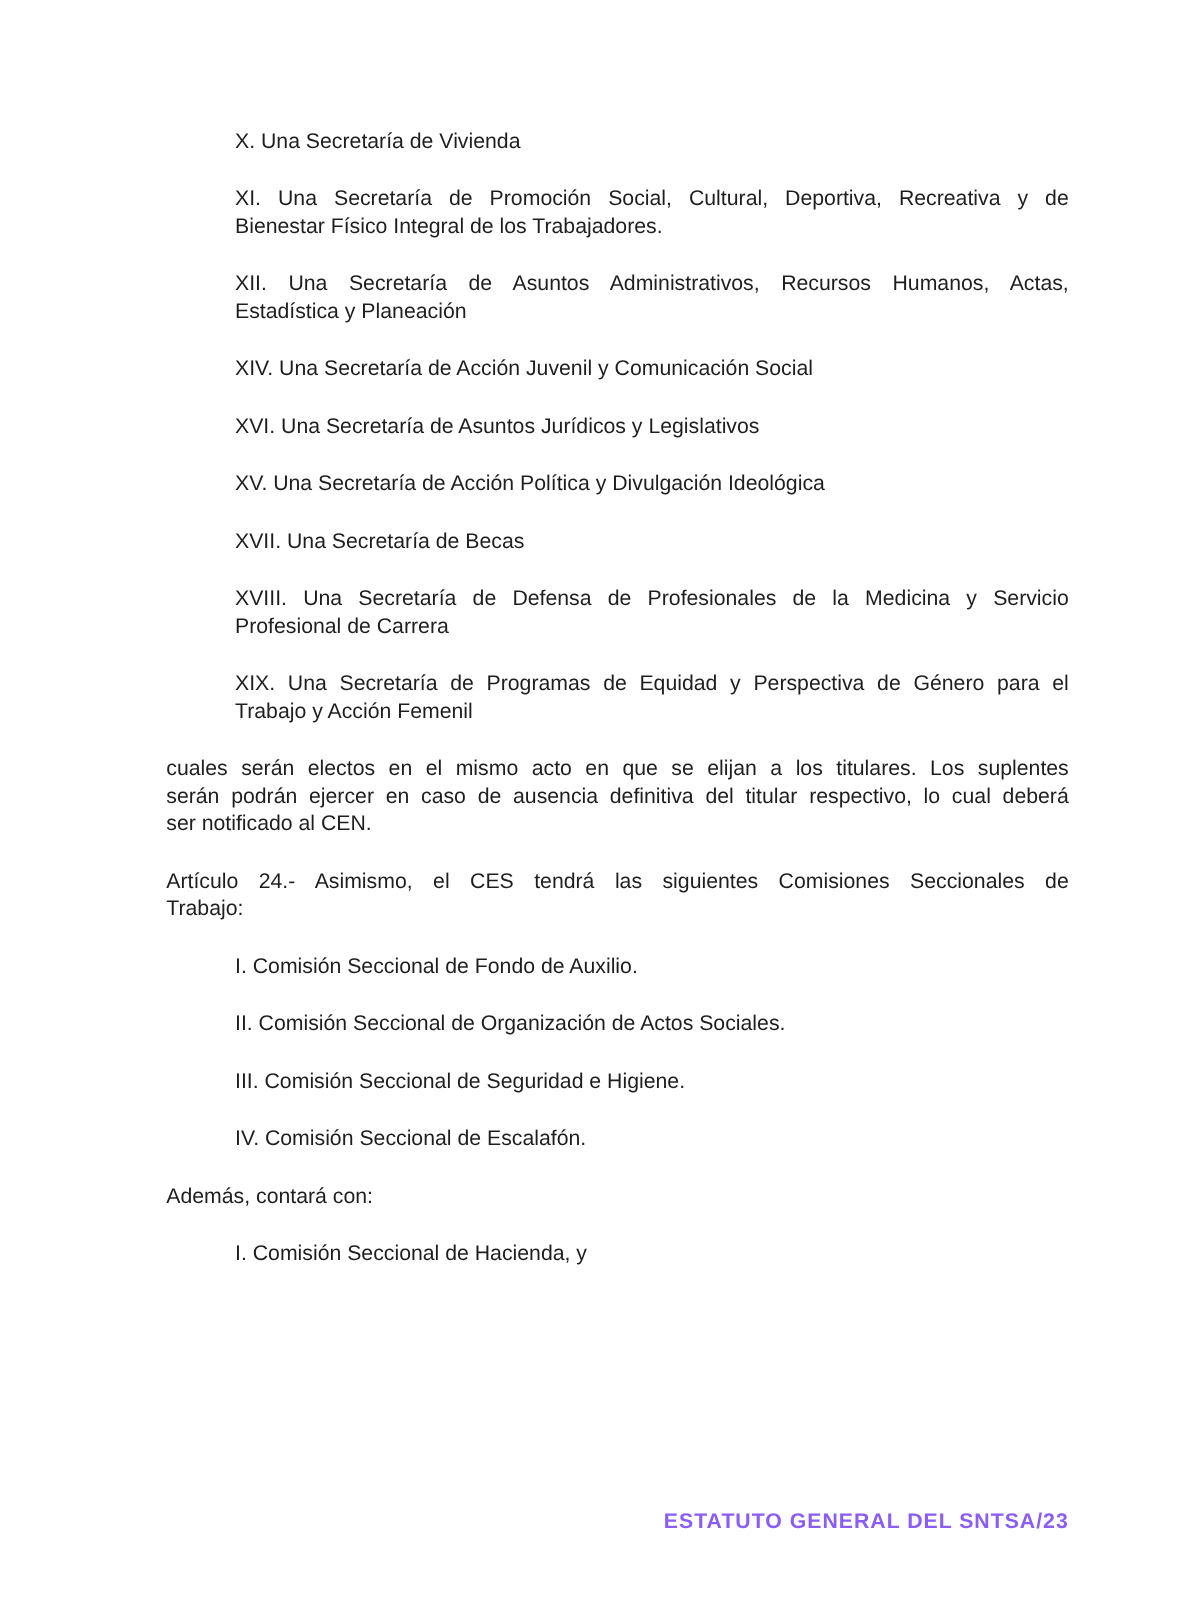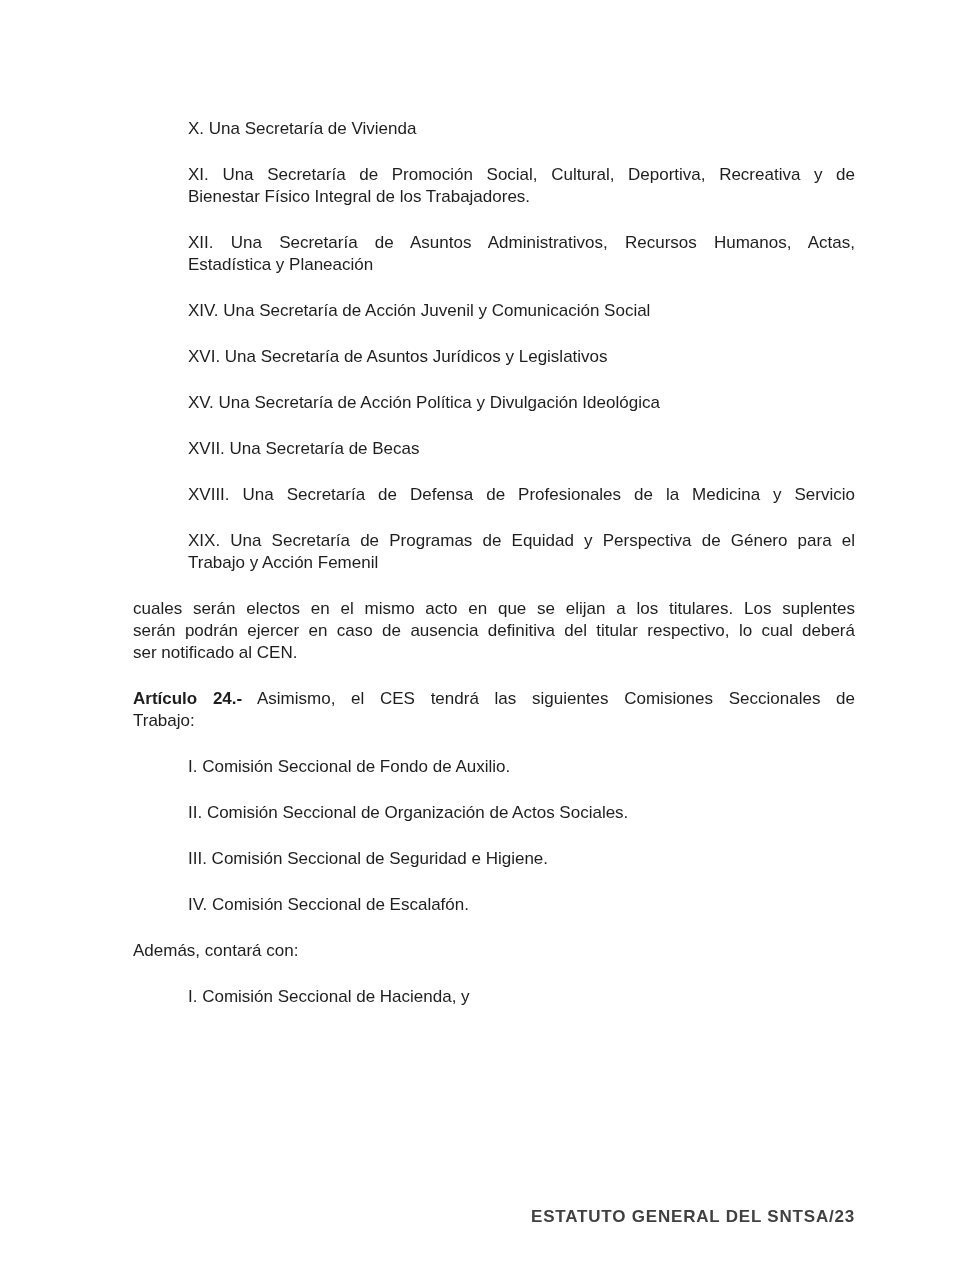--- a/index.html
+++ b/index.html
@@ -8,42 +8,42 @@
     width: 960px;
     height: 1280px;
     background: #ffffff;
     position: relative;
     overflow: hidden;
     font-family: "Liberation Sans", sans-serif;
     color: #1e1e1e;
   }
   .page {
     position: absolute;
-    left: 0; top: 16px;
+    left: 0; top: 0;
     width: 960px; height: 1264px;
     padding: 102px 105px 0 133px;
   }
   .para {
     font-size: 17px;
     line-height: 22px;
     margin: 0 0 24px 0;
   }
   .indent { margin-left: 55px; }
   .jline { text-align: justify; text-align-last: justify; }
   .jline.jlast { text-align-last: left; }
-  .bold { font-weight: bold; }
+  .bold { font-weight: normal; }
   .footer {
     position: absolute;
     top: 1206px;
     right: 105px;
     font-size: 17px;
     line-height: 22px;
     font-weight: bold;
     letter-spacing: 0.8px;
-    color: #404040;
+    color: #8b5cf6;
     white-space: nowrap;
   }
 </style>
 </head>
 <body>
 
 <div class="page">
 
   <div class="para indent">
       <div class="jline jlast">X. Una Secretaría de Vivienda</div>
@@ -63,20 +63,21 @@
       <div class="jline jlast">XVI. Una Secretaría de Asuntos Jurídicos y Legislativos</div>
     </div>
   <div class="para indent">
       <div class="jline jlast">XV. Una Secretaría de Acción Política y Divulgación Ideológica</div>
     </div>
   <div class="para indent">
       <div class="jline jlast">XVII. Una Secretaría de Becas</div>
     </div>
   <div class="para indent">
       <div class="jline">XVIII. Una Secretaría de Defensa de Profesionales de la Medicina y Servicio</div>
+      <div class="jline jlast">Profesional de Carrera</div>
     </div>
   <div class="para indent">
       <div class="jline">XIX. Una Secretaría de Programas de Equidad y Perspectiva de Género para el</div>
       <div class="jline jlast">Trabajo y Acción Femenil</div>
     </div>
 
   <div class="para">
       <div class="jline">cuales serán electos en el mismo acto en que se elijan a los titulares. Los suplentes</div>
       <div class="jline">serán podrán ejercer en caso de ausencia definitiva del titular respectivo, lo cual deberá</div>
       <div class="jline jlast">ser notificado al CEN.</div>

